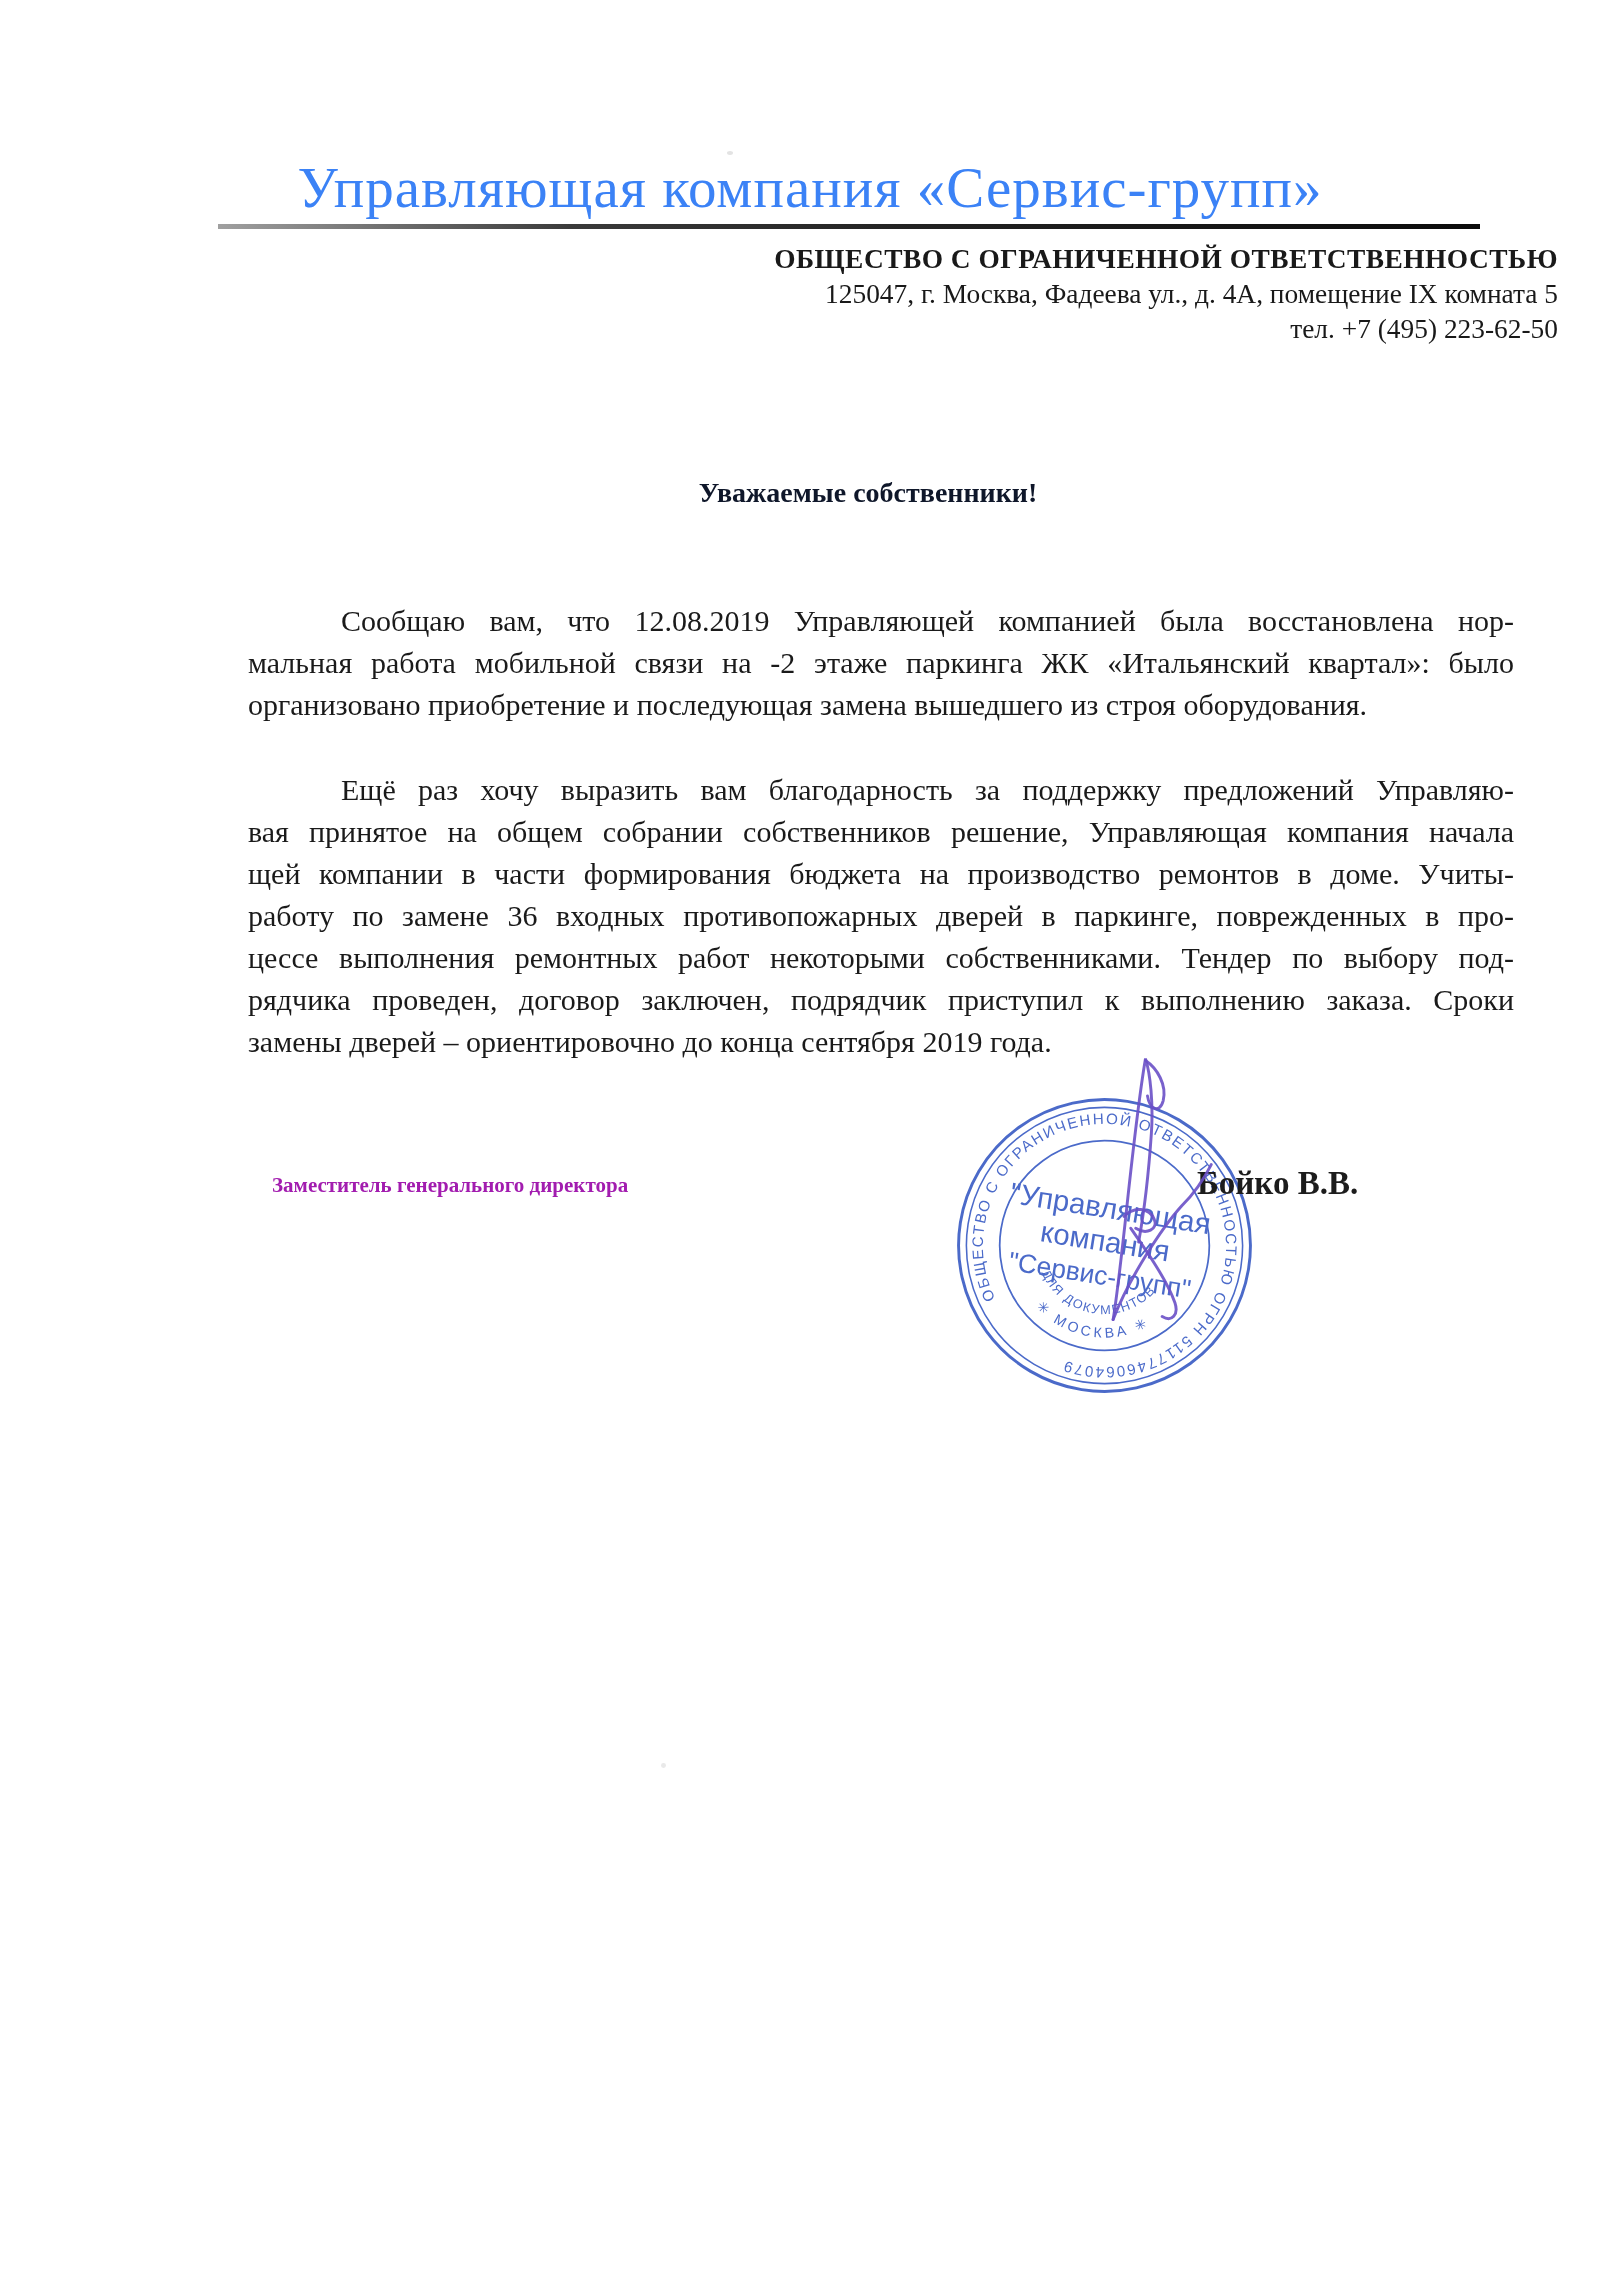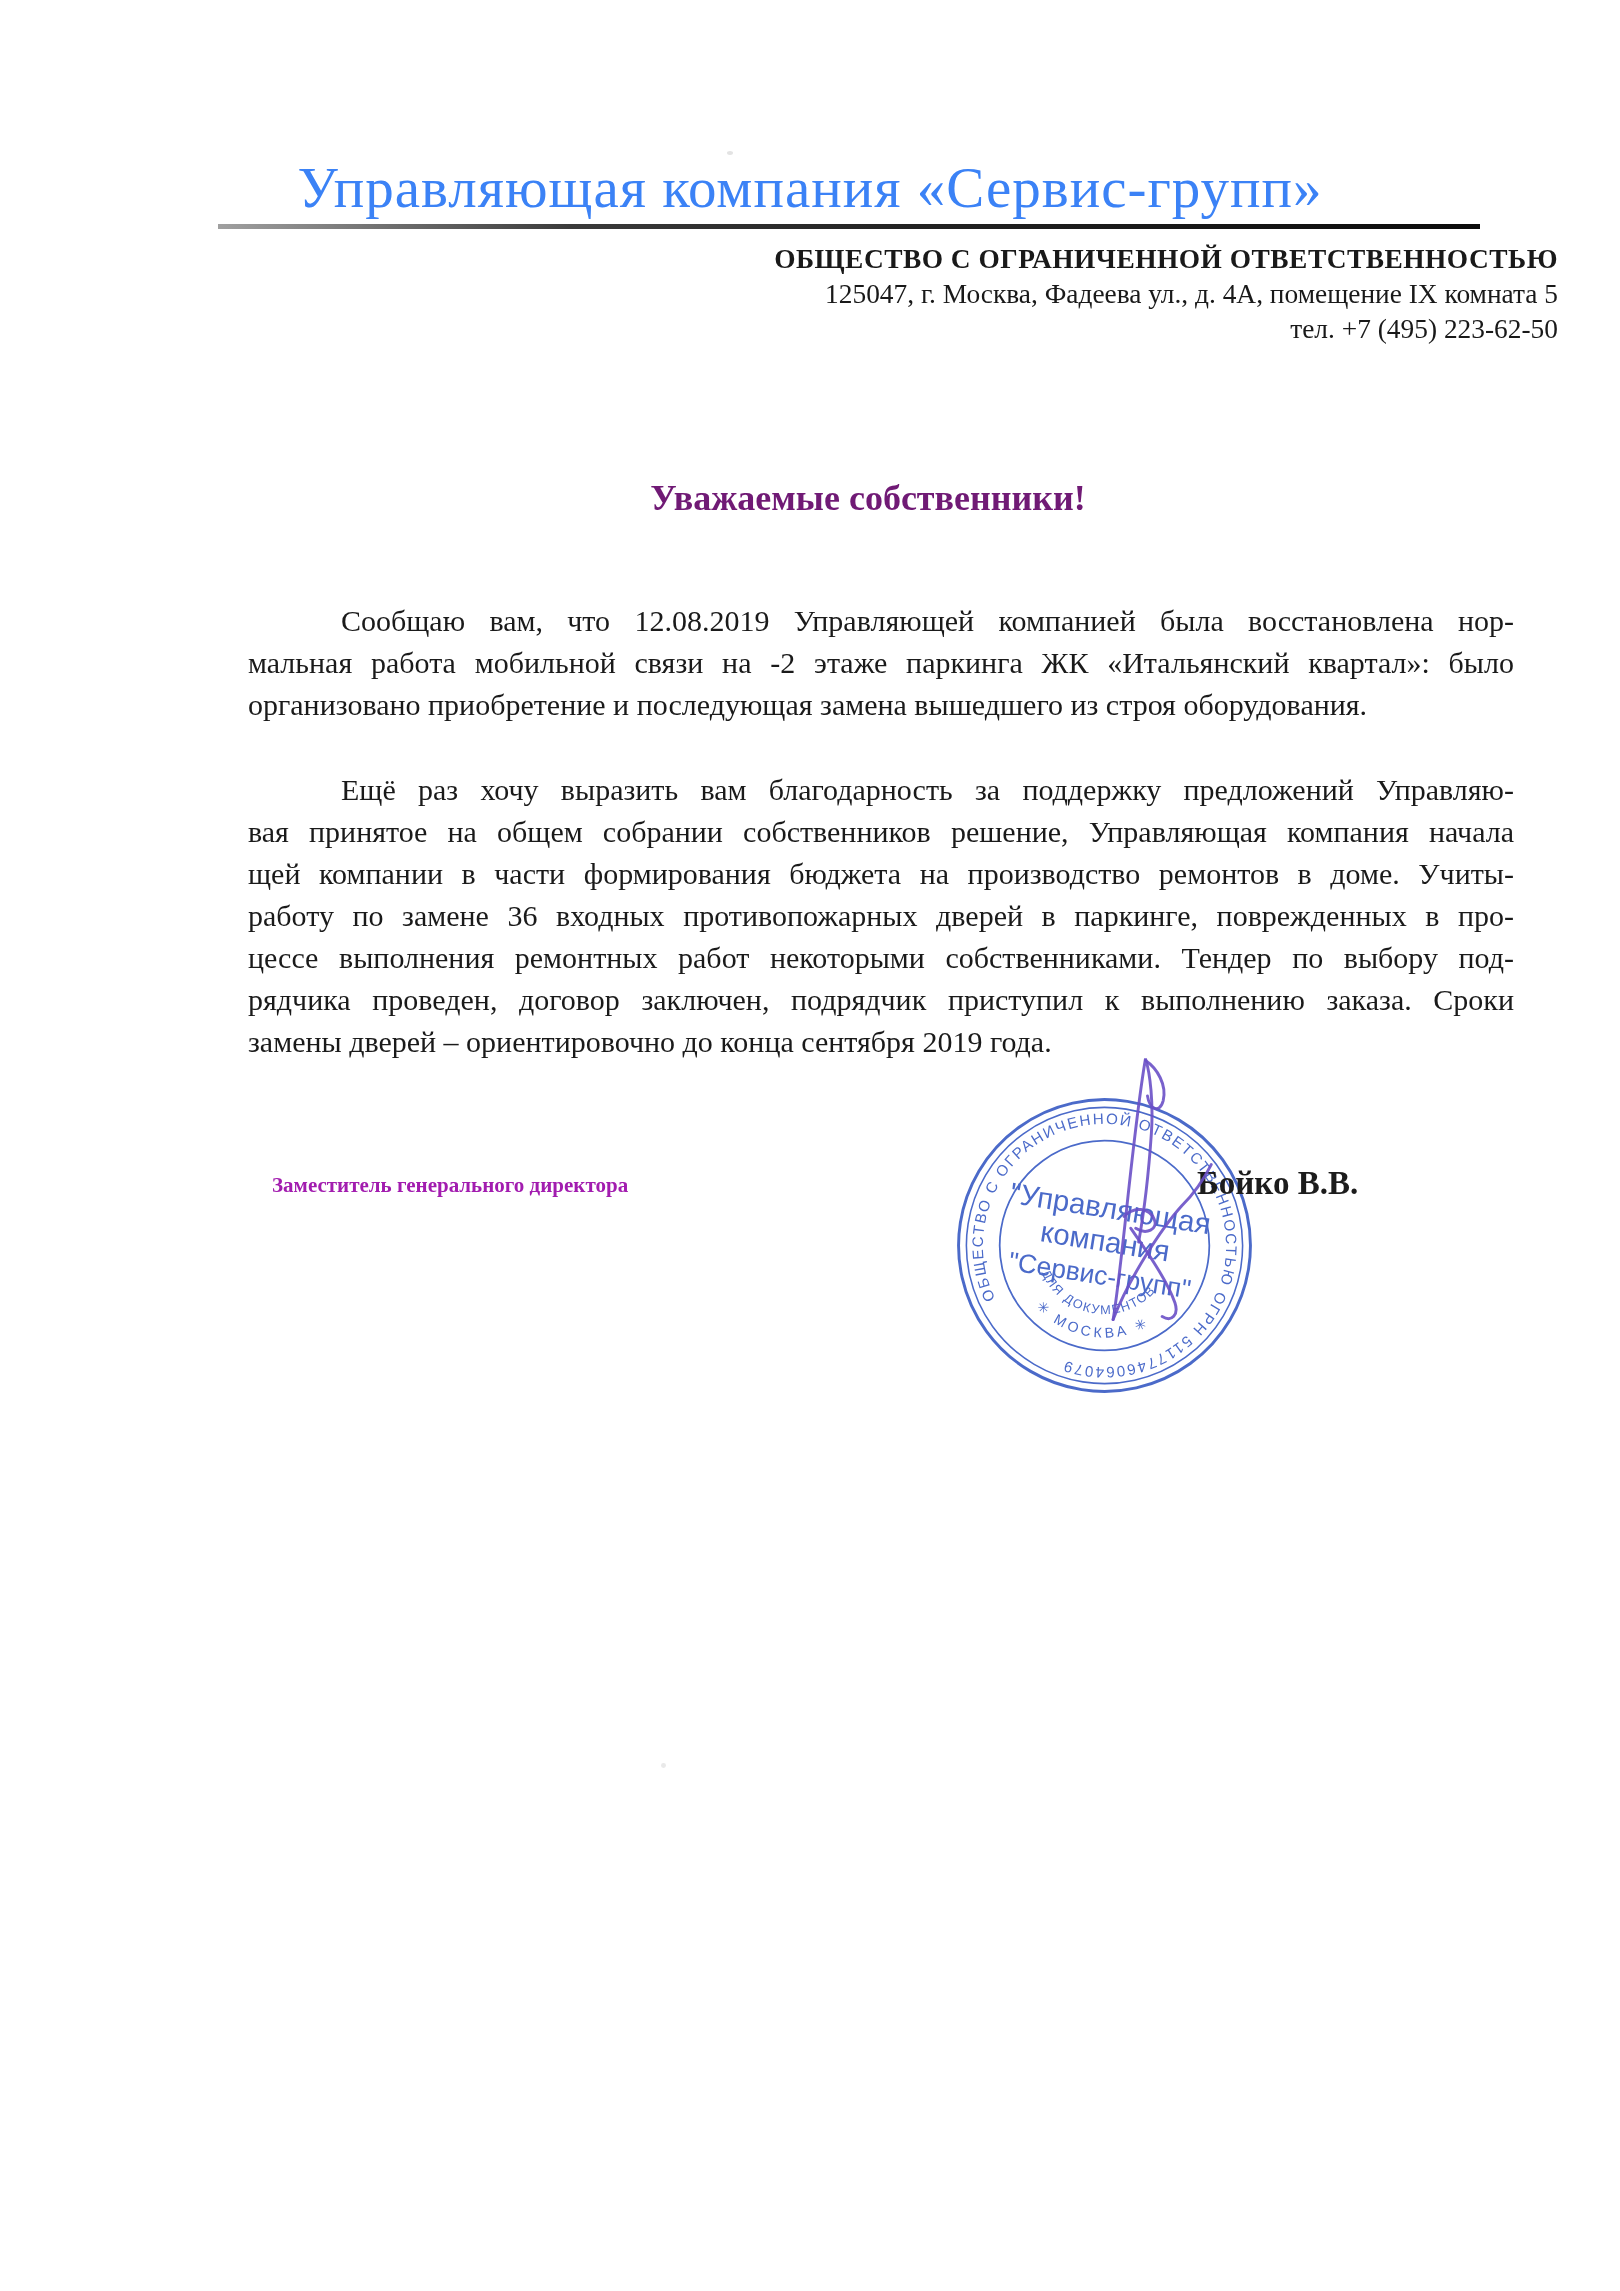--- a/index.html
+++ b/index.html
@@ -15,21 +15,21 @@
     position:absolute;left:218px;top:224px;width:1262px;height:4.9px;
     background:linear-gradient(to right,#a0a0a0,#3a3a3a 28%,#222 55%,#0b0b0b 100%);
   }
   .org-block{
     position:absolute;left:176px;width:1382px;top:242px;text-align:right;
     font-size:27.4px;line-height:35px;color:#191919;
   }
   .org-type{font-weight:bold;letter-spacing:0.5px;}
   .salutation{
     position:absolute;left:235px;width:1266px;top:477px;text-align:center;
-    font-size:36px;font-weight:bold;color:#701a75;
+    font-size:28px;font-weight:bold;color:#0f172a;
   }
   .para{position:absolute;left:235px;width:1266px;font-size:30px;line-height:42px;color:#1a1a1a;margin-left:13px;}
   #para1{top:600px;}
   #para2{top:769px;}
   .para .jl{text-align:justify;text-align-last:justify;}
   .para .first{text-indent:93px;}
   .para .last{text-align:left;}
   .sig-position{position:absolute;left:272px;top:1173px;font-size:21px;font-weight:bold;color:#a21caf;white-space:nowrap;}
   .sig-name{position:absolute;left:1197px;top:1165px;font-size:33px;font-weight:bold;color:#1c1c1c;z-index:5;white-space:nowrap;}
   .stamp{

